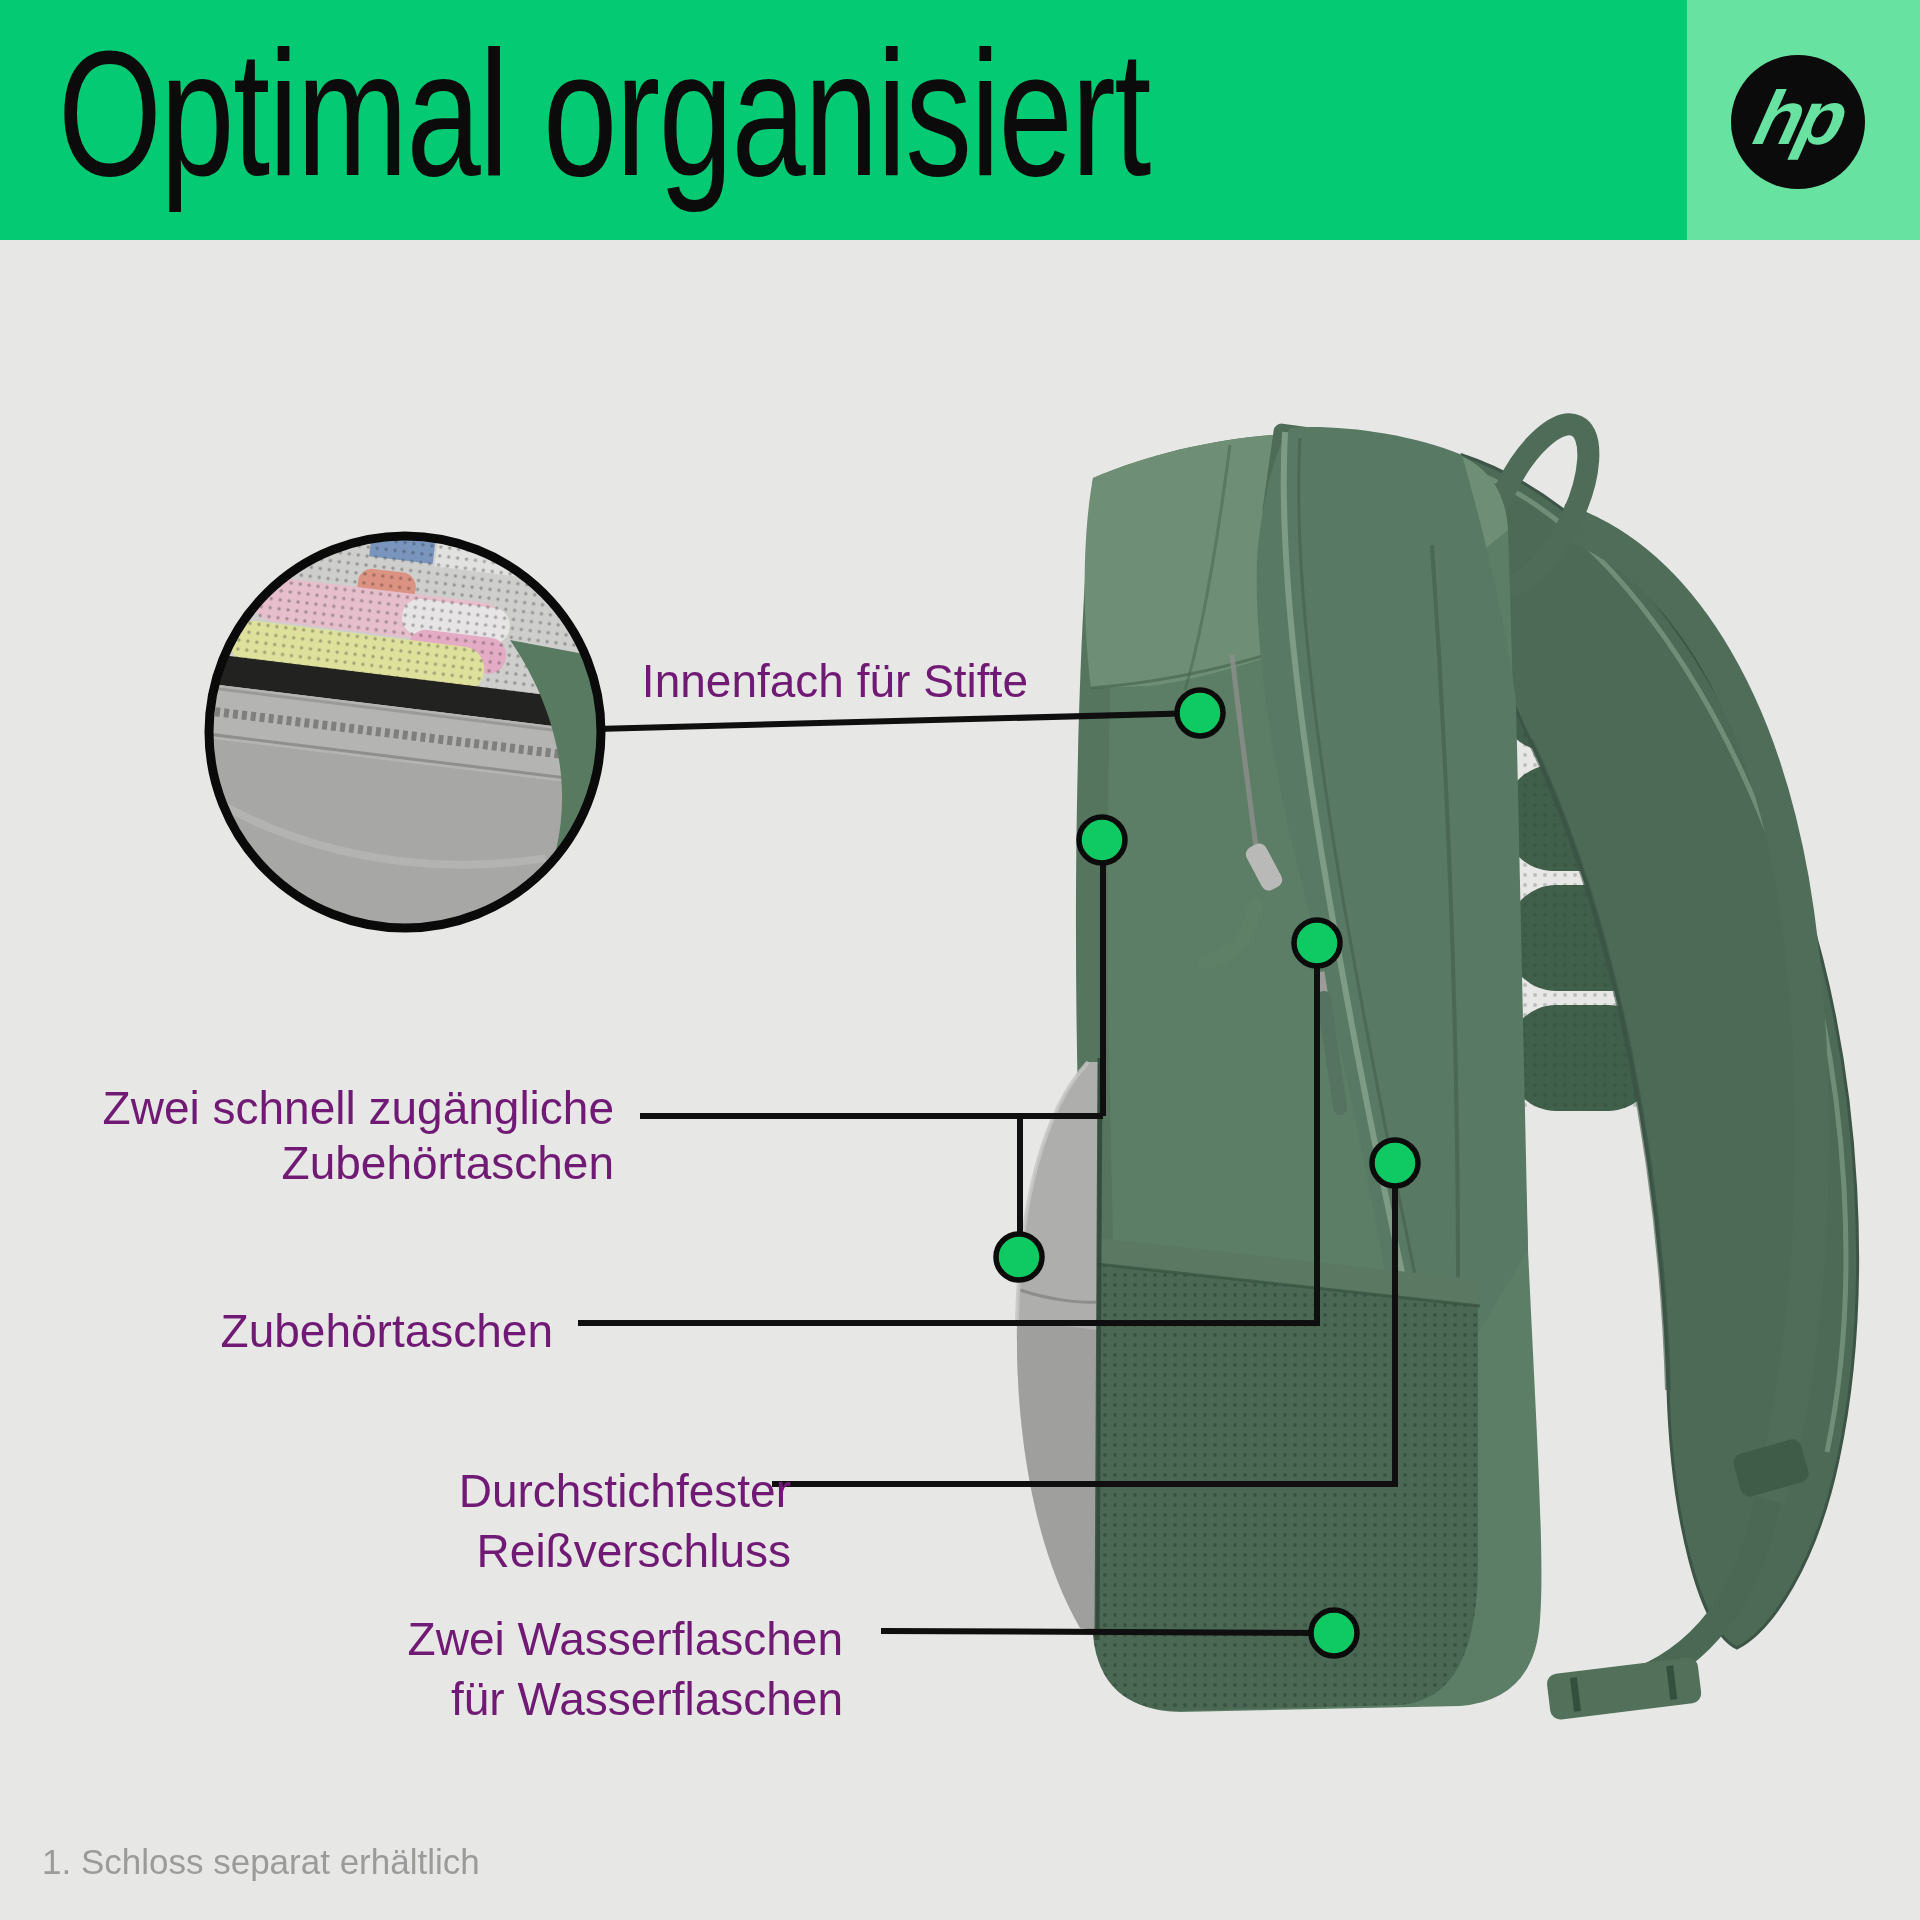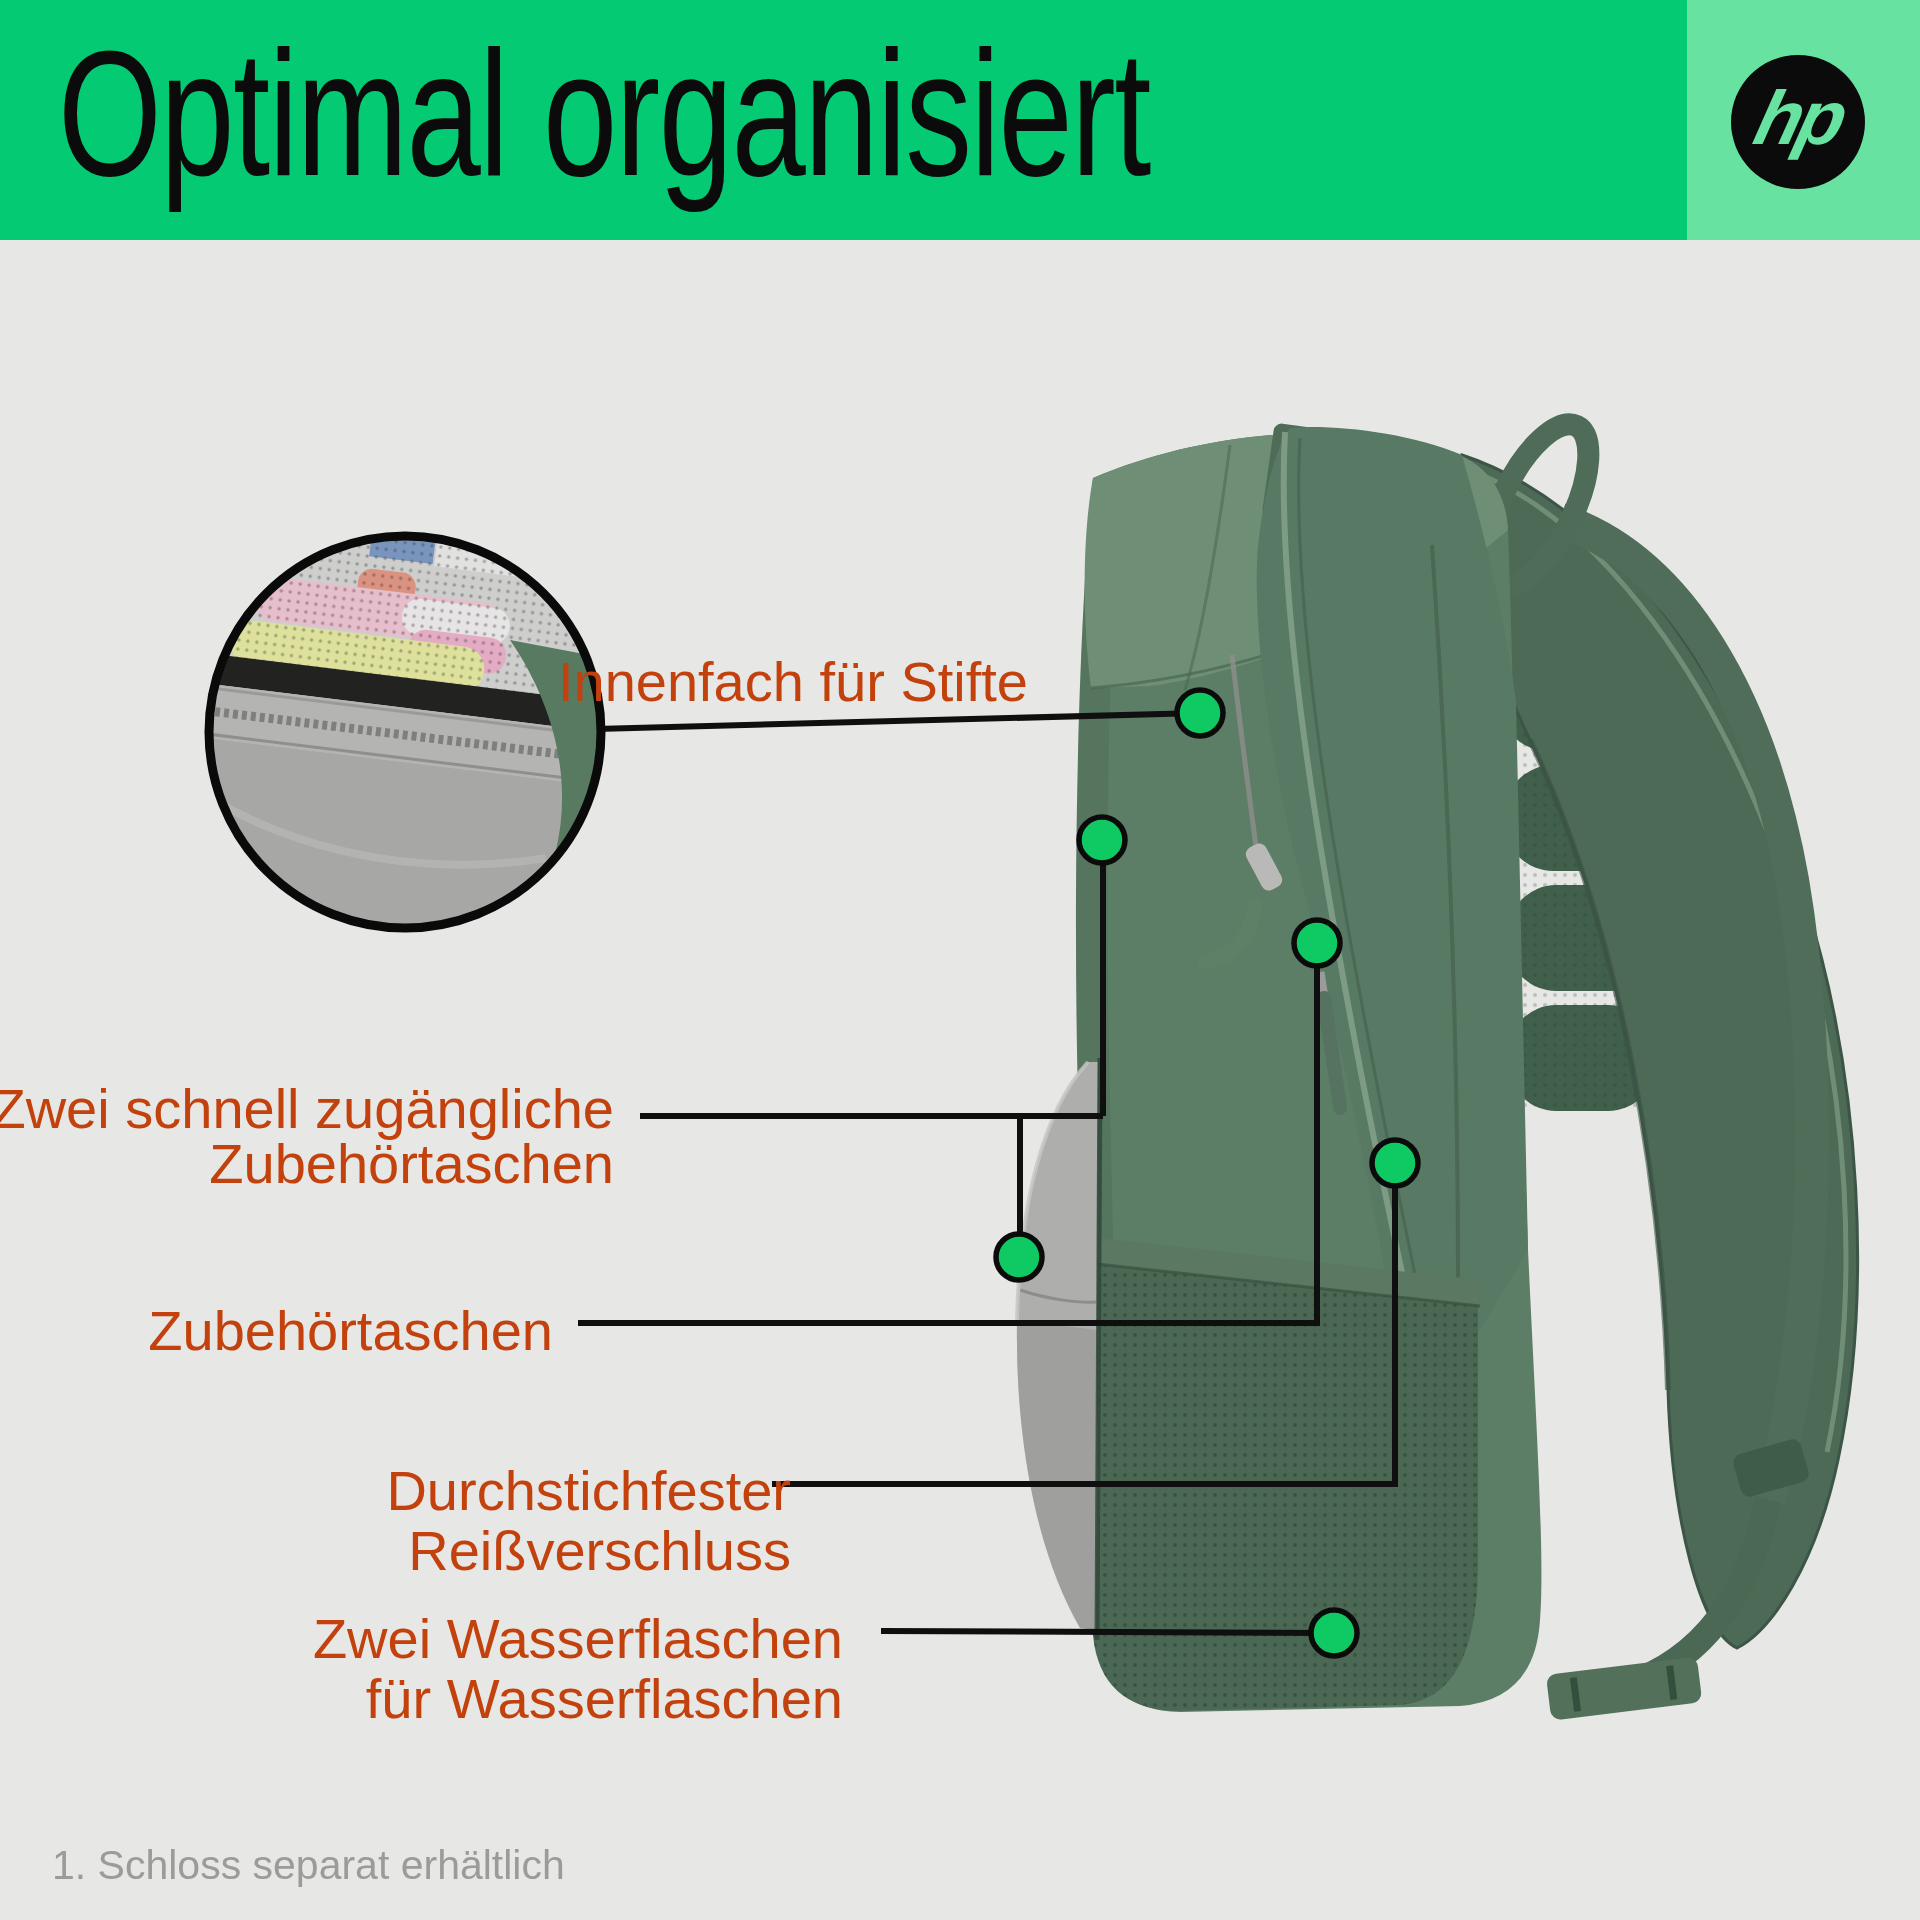--- a/index.html
+++ b/index.html
@@ -20,33 +20,33 @@
   .hp-logo{
     position:absolute;left:1731px;top:55px;width:134px;height:134px;border-radius:50%;
     background:#0b0b0b;display:flex;align-items:center;justify-content:center;
   }
   .hp-logo span{
     color:#68e2a1;font-size:76px;font-weight:bold;font-style:italic;
     transform:skewX(-14deg);letter-spacing:-4px;padding-bottom:10px;
   }
   
   .callout{
-    position:absolute;text-align:right;color:#c2410c;
-    font-size:56px;letter-spacing:0;white-space:nowrap;
+    position:absolute;text-align:right;color:#701a75;
+    font-size:46px;letter-spacing:0;white-space:nowrap;
   }
   .callout div{display:block;}
   .co-pens{right:892px;top:654px;line-height:55px;}
   .co-accessory{right:1306px;top:1081px;line-height:55px;}
   .co-lockable{right:1367px;top:1301px;line-height:60px;}
   .co-puncture{right:1129px;top:1461px;line-height:60px;}
   .co-bottles{right:1077px;top:1609px;line-height:60px;}
   .callout sup{font-size:60%;vertical-align:super;}
   
   .footnote{
-    position:absolute;left:42px;top:1842px;font-size:41px;color:#9b9b9b;letter-spacing:0;margin-left:10px;
+    position:absolute;left:42px;top:1842px;font-size:35px;color:#9b9b9b;letter-spacing:0;
   }
   
   .scene{position:absolute;left:0;top:0;width:1920px;height:1920px;}
 </style>
 </head>
 <body>
 
 <header class="banner"></header>
 <div class="banner-panel"></div>
 <h1 class="banner-title">Optimal organisiert</h1>

